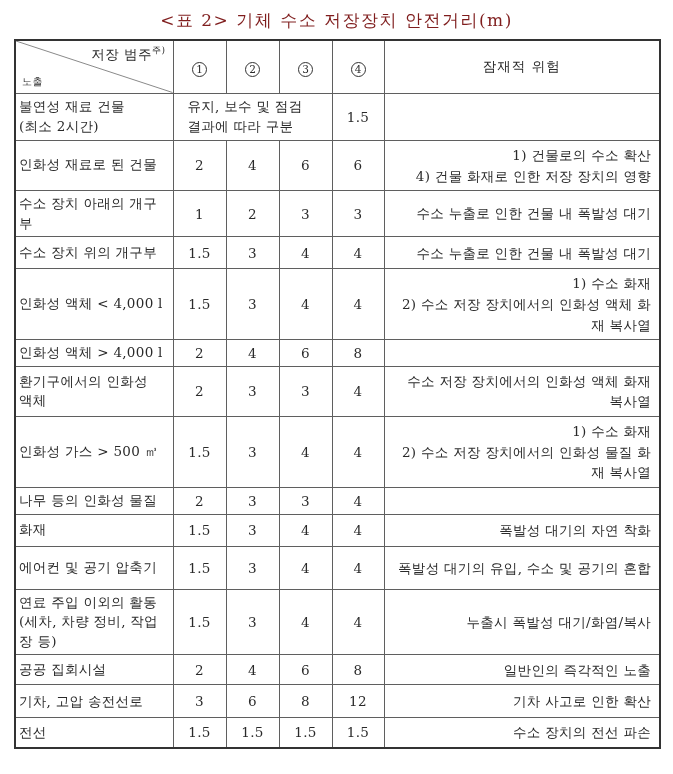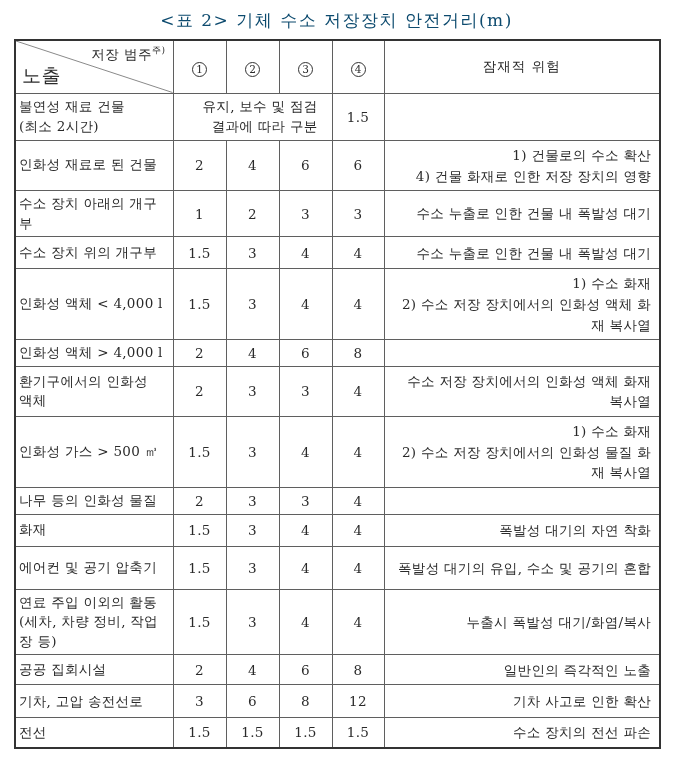--- a/index.html
+++ b/index.html
@@ -3,47 +3,47 @@
 <meta charset="utf-8">
 <style>
   html,body{margin:0;padding:0;}
   body{
     width:673px;height:774px;background:#ffffff;color:#2a2a2a;
     font-family:"DejaVu Serif","Liberation Serif",serif;
     position:relative;overflow:hidden;
   }
   .title{
     text-align:center;font-size:17px;letter-spacing:1.5px;
-    padding-top:9px;margin:0 0 7px 0;color:#0c4a6e;
+    padding-top:9px;margin:0 0 7px 0;color:#7f1d1d;
   }
   table{
     border-collapse:collapse;table-layout:fixed;
     width:645px;margin-left:14px;
     border:2px solid #333;
   }
   th,td{
     border:1px solid #5f5f5f;
     font-weight:normal;font-size:13.5px;letter-spacing:0.3px;
     vertical-align:middle;color:#2a2a2a;
   }
   
   th.diag{position:relative;padding:0;}
   th.diag svg{position:absolute;left:0;top:0;width:100%;height:100%;}
   .cat{
     position:absolute;top:3px;right:7px;font-size:13.5px;letter-spacing:0.5px;
   }
   .cat sup{font-size:9px;}
   .expL{
-    position:absolute;bottom:4px;left:6px;font-size:19px;letter-spacing:0.5px;
+    position:absolute;bottom:4px;left:6px;font-size:10px;letter-spacing:0.5px;
   }
   th.colh,td.val{text-align:center;}
   th.hazh{text-align:center;letter-spacing:1px;}
   td.exp{text-align:left;padding:3px 3px;line-height:1.45;}
   td.val{padding:2px 2px;}
-  td.merged{text-align:right;padding:3px 14px;line-height:1.45;}
+  td.merged{text-align:left;padding:3px 14px;line-height:1.45;}
   td.haz{text-align:right;padding:3px 8px;line-height:1.5;}
   td.haz div{margin:1px 0;}
   
   .circ{
     display:inline-flex;align-items:center;justify-content:center;
     width:15px;height:15px;border:1.2px solid #333;border-radius:50%;
     font-size:10.5px;line-height:1;letter-spacing:0;
     vertical-align:-3px;box-sizing:border-box;
   }
 </style>

